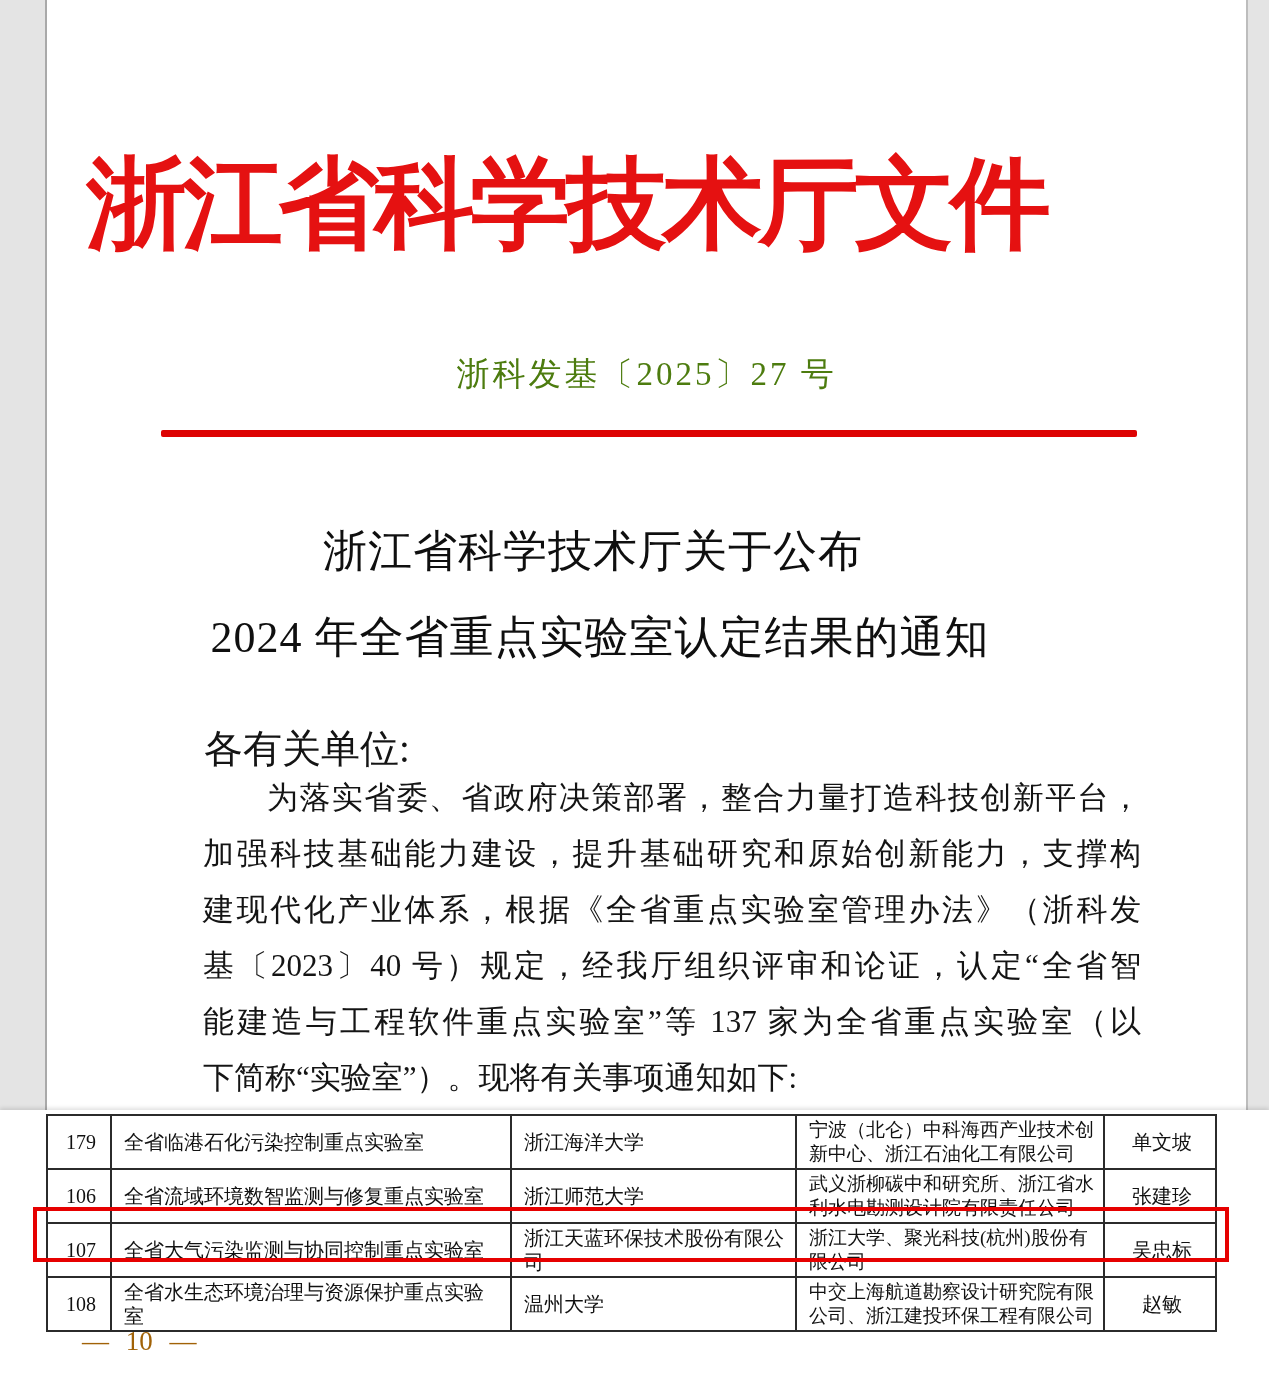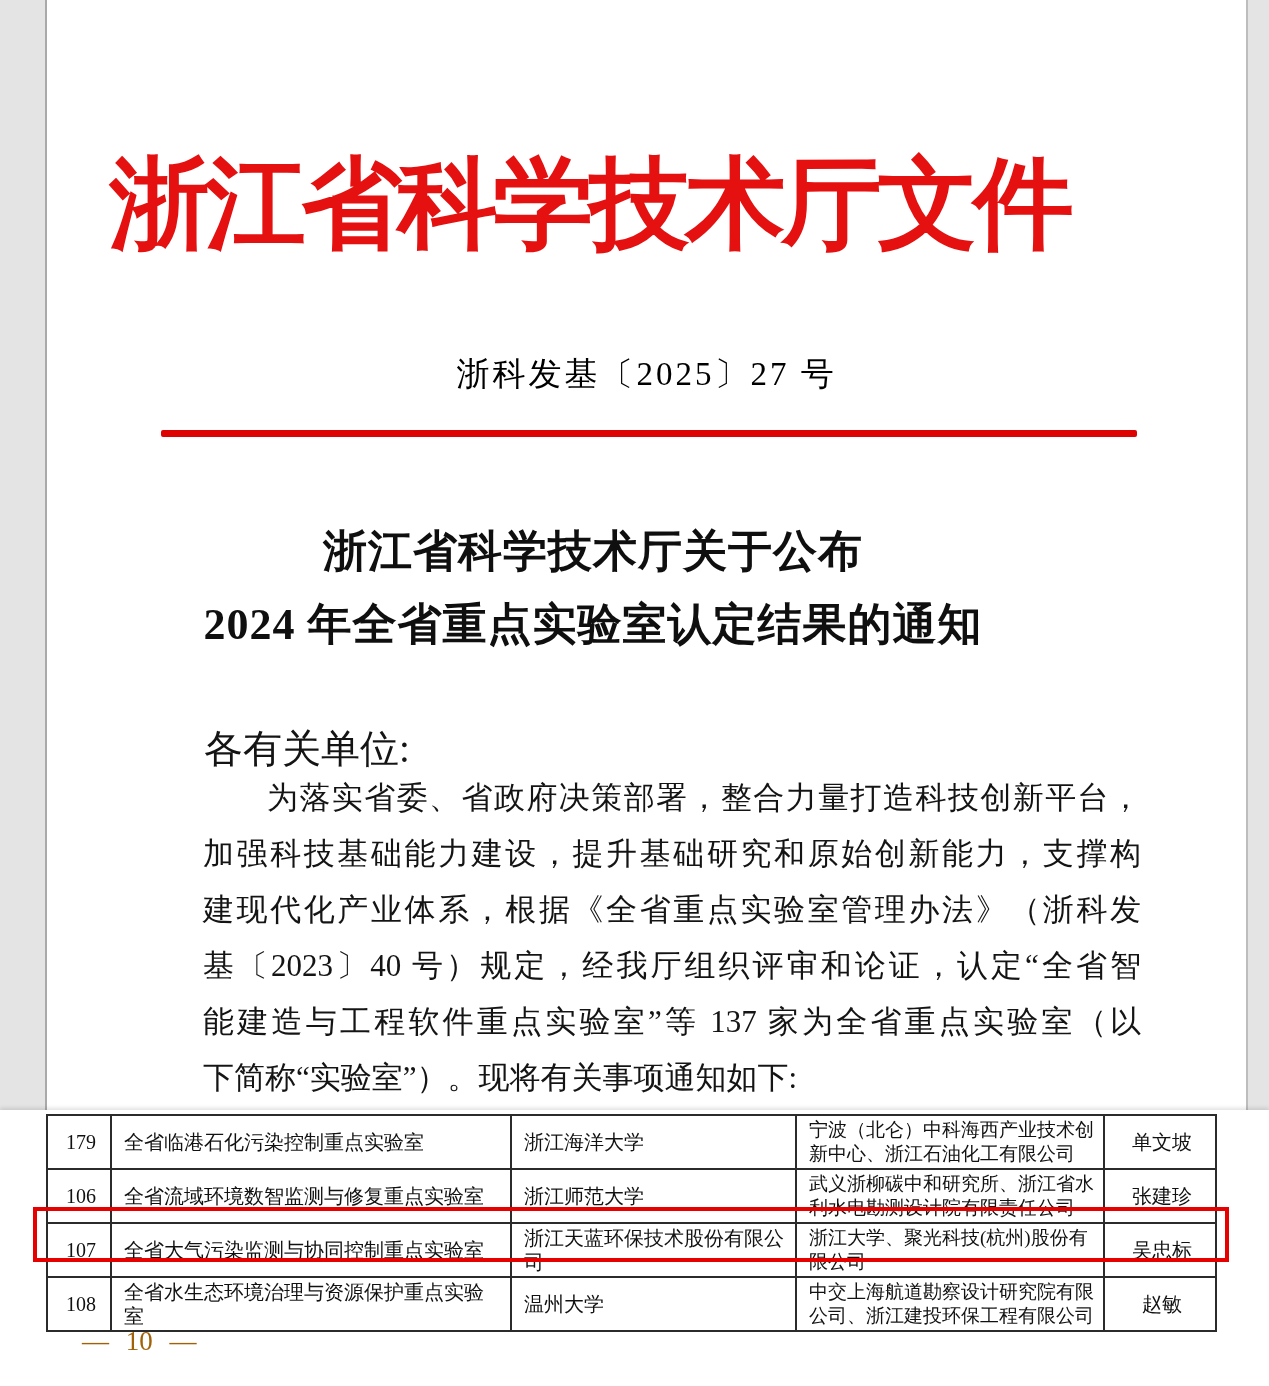--- a/index.html
+++ b/index.html
@@ -12,36 +12,36 @@
   .doc-page{
     position:absolute;left:45px;top:0;width:1203px;height:1112px;
     background:#ffffff;
     border-left:2px solid #a9a9a9;border-right:2px solid #bdbdbd;
     box-sizing:border-box;
   }
   .header-title{
     position:absolute;left:45px;top:138px;width:1043px;
     text-align:center;
     font-size:100px;font-weight:bold;letter-spacing:-4px;
-    color:#e51111;white-space:nowrap;margin-left:23px;
+    color:#e51111;white-space:nowrap;
   }
   .doc-number{
     position:absolute;left:45px;top:352px;width:1203px;
-    text-align:center;font-size:33px;color:#000000;letter-spacing:3px;
+    text-align:center;font-size:33px;color:#4d7c0f;letter-spacing:3px;
   }
   .red-rule{
     position:absolute;left:161px;top:430px;width:976px;height:7px;
     background:#dd0303;border-radius:2px;
   }
   .notice-title{
     position:absolute;left:45px;width:1096px;text-align:center;
-    font-size:44px;font-weight:bold;color:#0f0f0f;letter-spacing:1px;
+    font-size:44px;font-weight:normal;color:#0f0f0f;letter-spacing:1px;
   }
   .notice-title.l1{top:522px;}
-  .notice-title.l2{top:595px;}
+  .notice-title.l2{top:608px;margin-left:7px;}
   .salutation{
     position:absolute;left:204px;top:722px;
     font-size:39px;color:#141414;
   }
   .body-text{
     position:absolute;left:203px;top:770px;width:938px;
     font-size:31px;line-height:56px;color:#141414;
   }
   .bline{text-align:justify;text-align-last:justify;}
   .bline.indent{padding-left:64px;}

